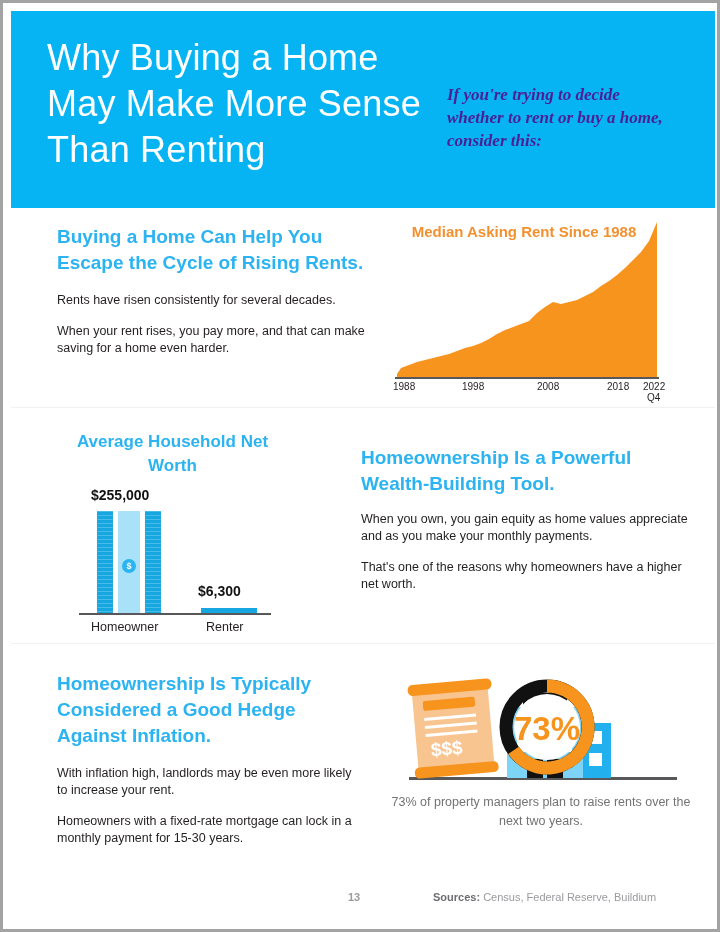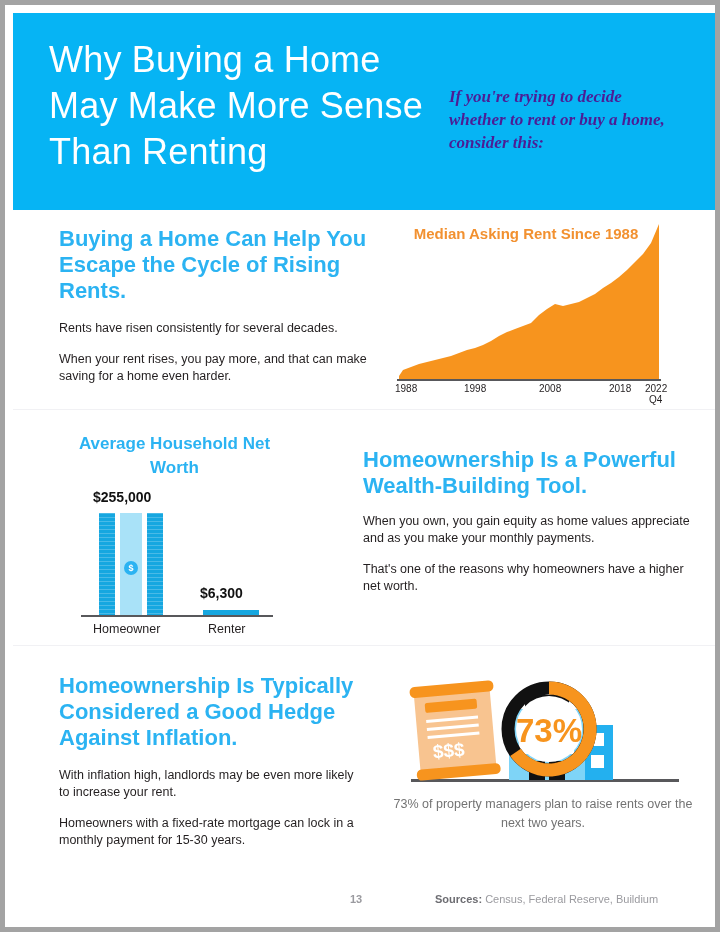--- a/index.html
+++ b/index.html
@@ -1,29 +1,29 @@
 <!DOCTYPE html>
 <html><head>
 <meta charset="utf-8">
 <style>
   html,body{margin:0;padding:0;background:#ffffff;}
   body{width:720px;height:932px;font-family:"Liberation Sans",sans-serif;}
   .page{position:relative;width:720px;height:932px;background:#ffffff;
-        border:5px solid #a3a3a3;box-sizing:border-box;overflow:hidden;}
+        border:3px solid #a3a3a3;box-sizing:border-box;overflow:hidden;}
 
   
   .header{position:absolute;left:8px;top:8px;width:704px;height:197px;background:#06b4f4;}
   .header-title{position:absolute;left:36px;top:24px;width:400px;
         color:#ffffff;font-size:36px;line-height:46px;font-weight:400;letter-spacing:.2px;}
   .header-sub{position:absolute;left:436px;top:72px;width:230px;
         color:#4c1d95;font-family:"Liberation Serif",serif;font-style:italic;
         font-weight:700;font-size:17px;line-height:23px;}
 
   
-  .h-blue{color:#2bb3f2;font-weight:700;font-size:22px;line-height:26px;}
+  .h-blue{color:#2bb3f2;font-weight:700;font-size:19px;line-height:26px;}
   .body-txt{color:#231f20;font-size:12.5px;line-height:17px;}
 
   
   .sec1{position:absolute;left:0;top:206px;width:720px;height:196px;}
   .sec1 .txt{position:absolute;left:54px;top:15px;width:320px;}
   .sec1 .para{margin-top:16px;}
   .rentchart{position:absolute;left:376px;top:6px;width:290px;height:185px;}
   .rentchart-title{position:absolute;left:0;top:6px;width:290px;text-align:center;
         color:#f29130;font-weight:700;font-size:15px;line-height:21px;}
   .rentchart svg{position:absolute;left:0;top:0;}

